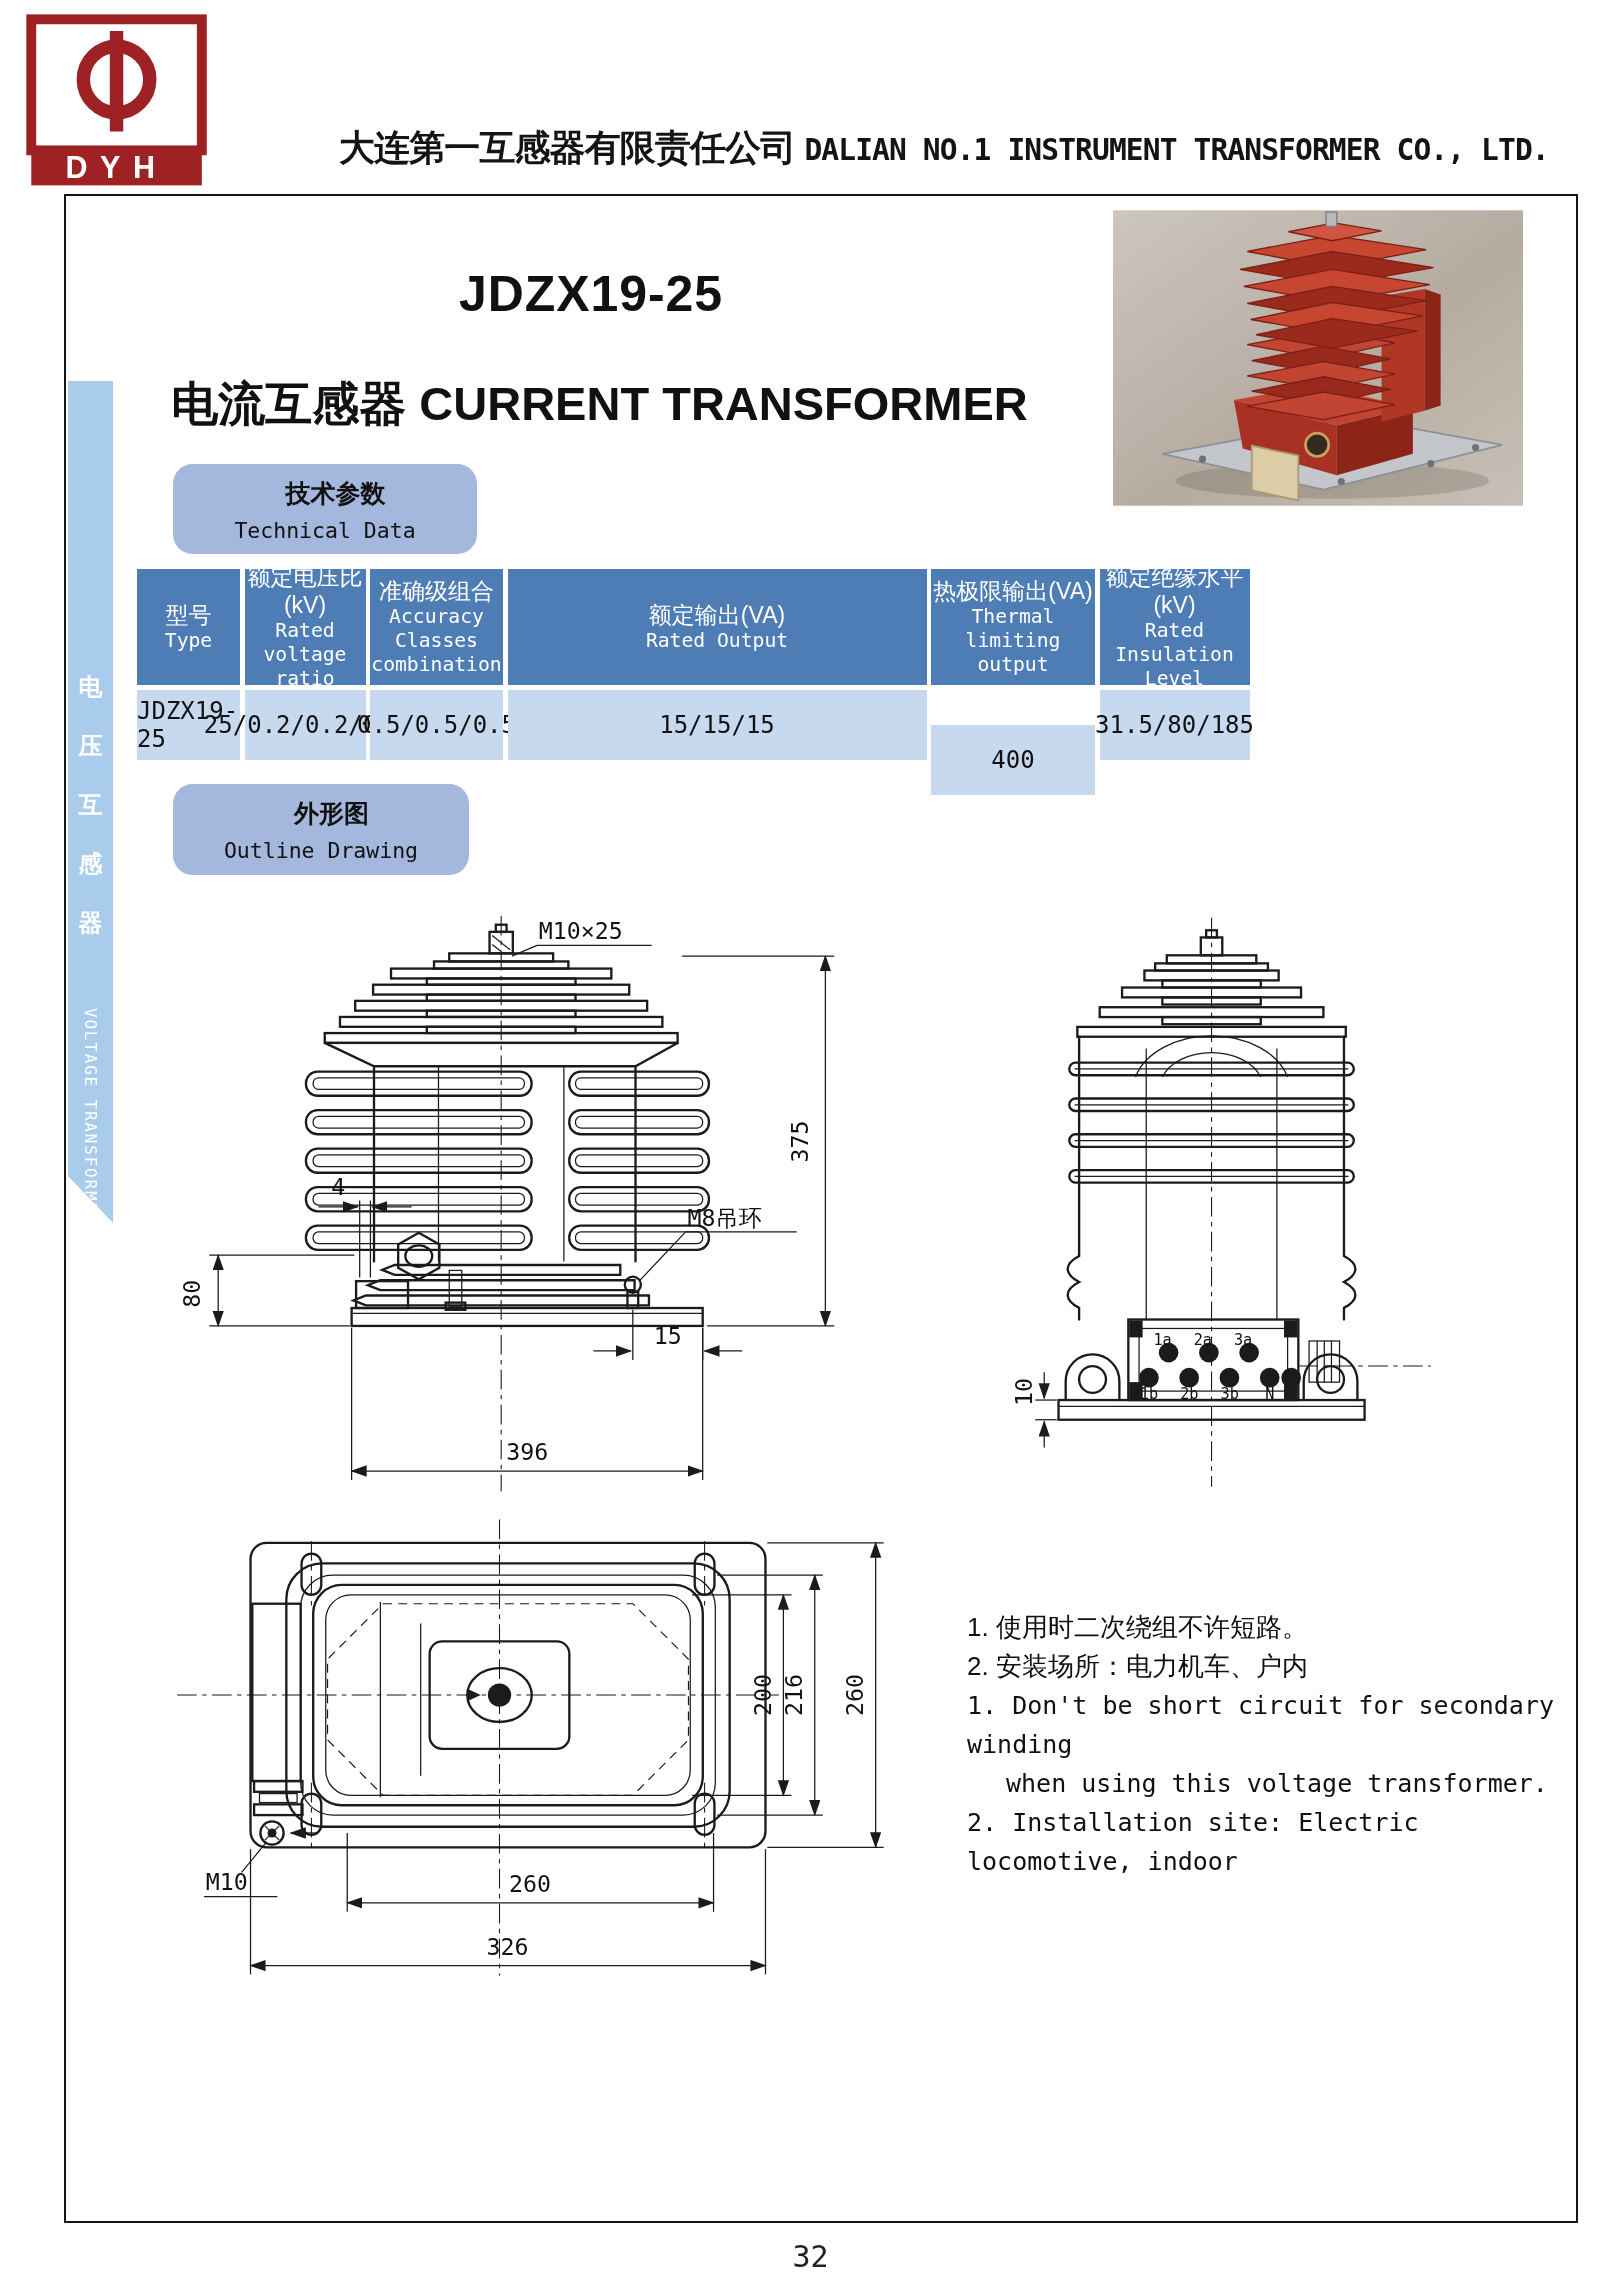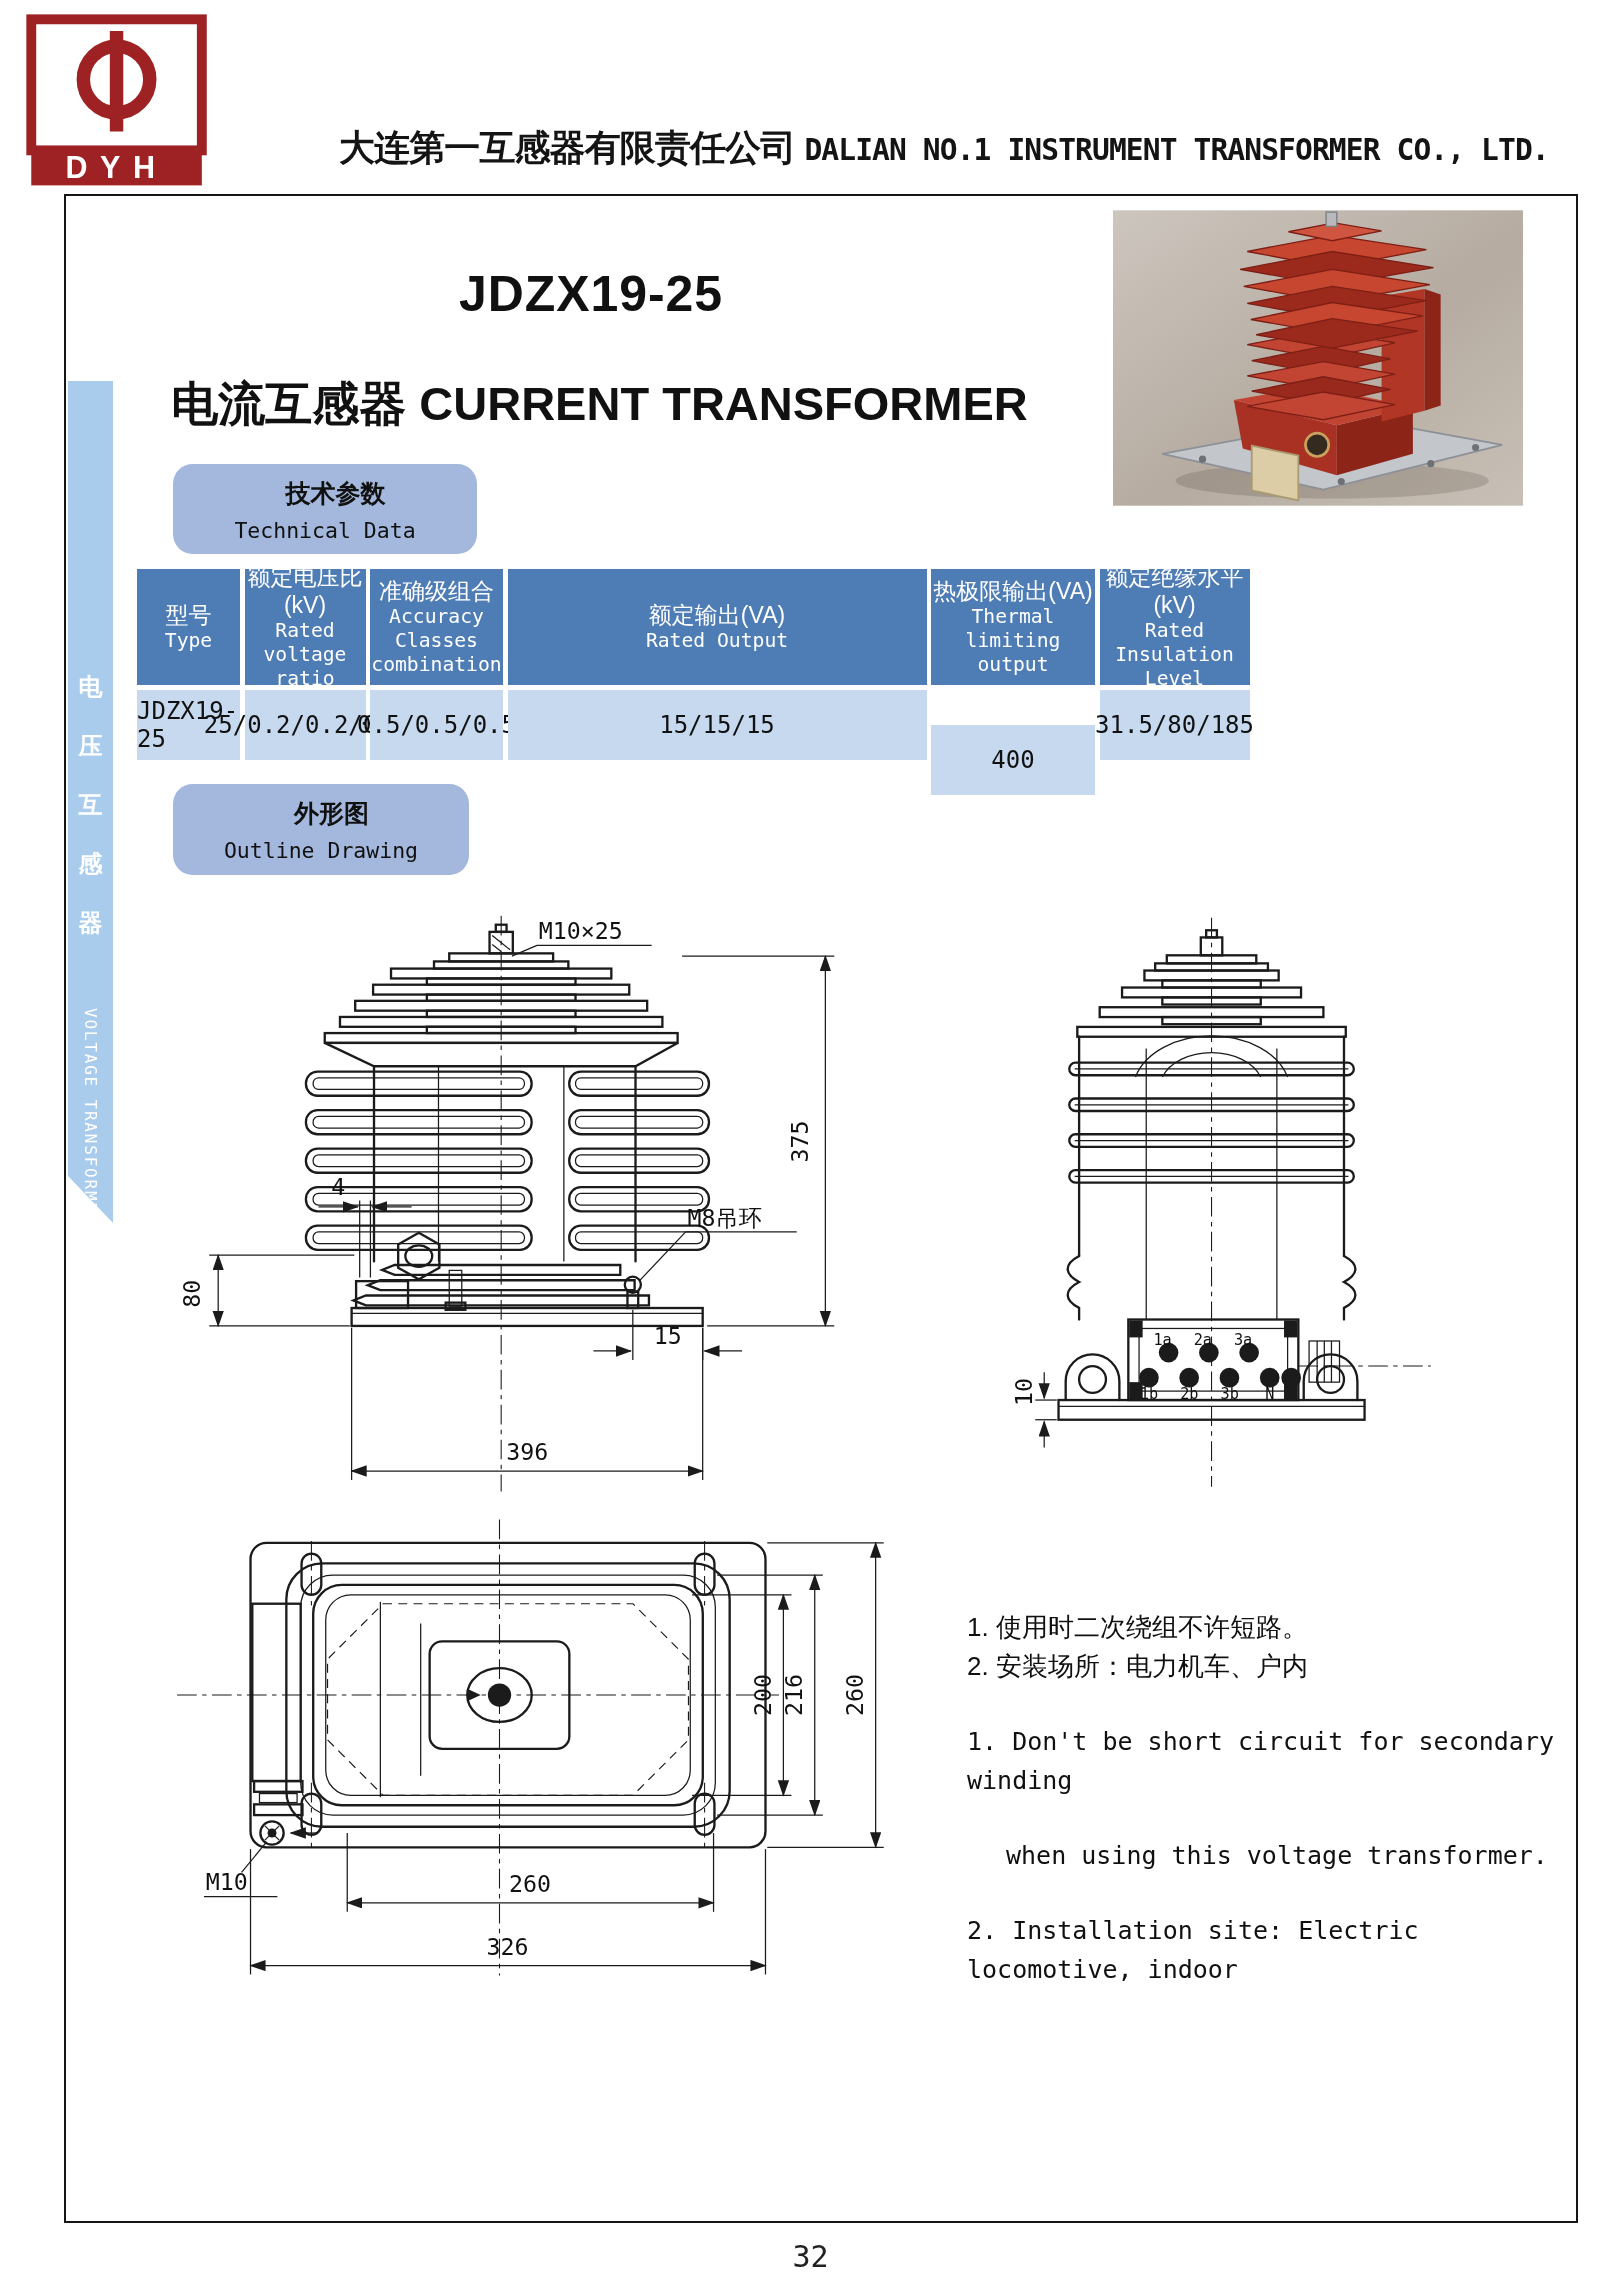--- a/index.html
+++ b/index.html
@@ -41,21 +41,21 @@
   .th .en{font-size:19.7px;font-family:"DejaVu Sans Mono",monospace;}
   .td{background:#c6d9ef;height:70px;display:flex;align-items:center;justify-content:center;
       font-size:24px;font-family:"DejaVu Sans Mono",monospace;color:#111;}
   .w1{width:103px;} .w2{width:121px;} .w3{width:133px;} .w4{width:419px;} .w5{width:164px;gap:40px;} .w6{width:150px;}
 
   
   .photo{left:1113px;top:210px;width:410px;height:296px;}
 
   
   .notes{left:967px;top:1608px;width:627px;font-size:26px;line-height:39px;color:#101010;}
-  .notes .en{font-family:"DejaVu Sans Mono",monospace;font-size:25px;margin-top:36px;}
+  .notes .en{font-family:"DejaVu Sans Mono",monospace;font-size:25px;}
   .notes .indent{padding-left:39px;}
 
   .pageno{left:0;top:2239px;width:1621px;text-align:center;font-size:30px;
           font-family:"DejaVu Sans Mono",monospace;color:#222;}
 
   
   svg .ln{stroke:#1b1b1b;fill:none;stroke-width:2.6px;stroke-linecap:round;}
   svg .tn{stroke:#1b1b1b;fill:none;stroke-width:1.4px;}
   svg .cl{stroke:#1b1b1b;fill:none;stroke-width:1.2px;stroke-dasharray:22 6 5 6;}
   svg .dash{stroke:#1b1b1b;fill:none;stroke-width:1.3px;stroke-dasharray:10 7;}

